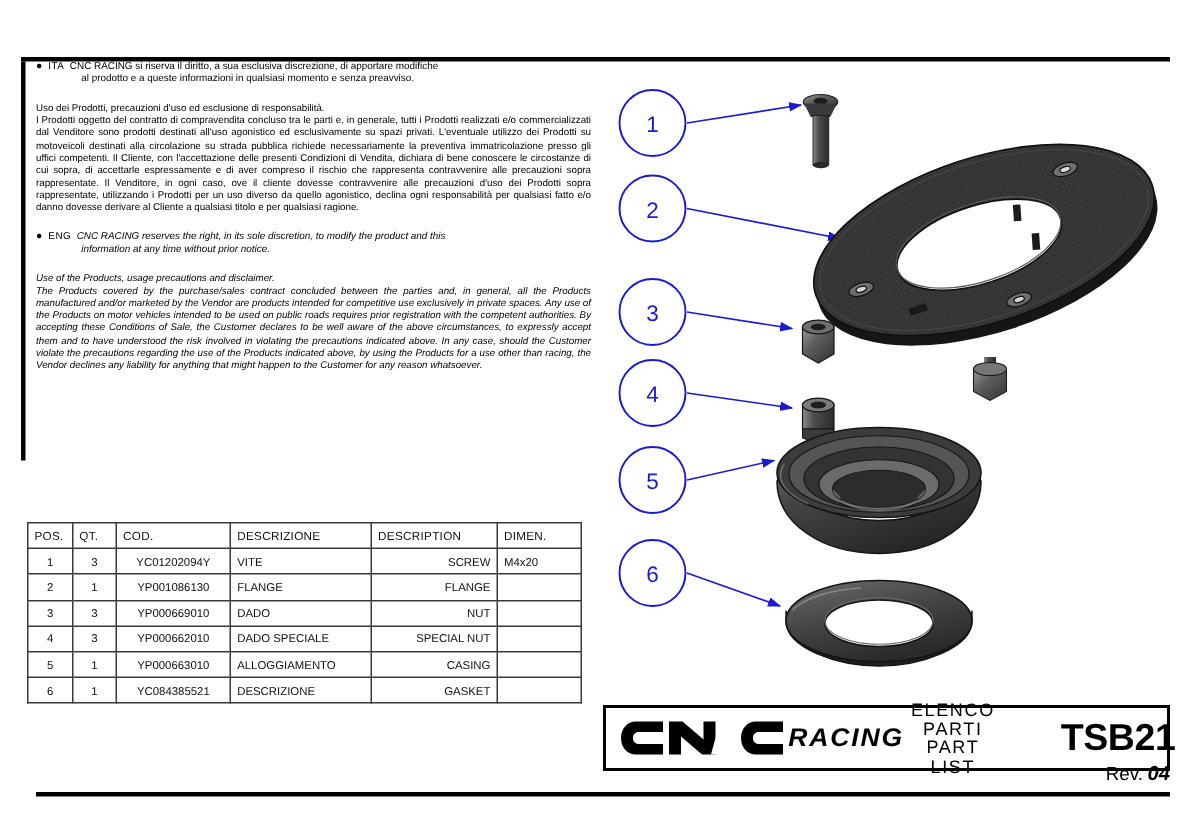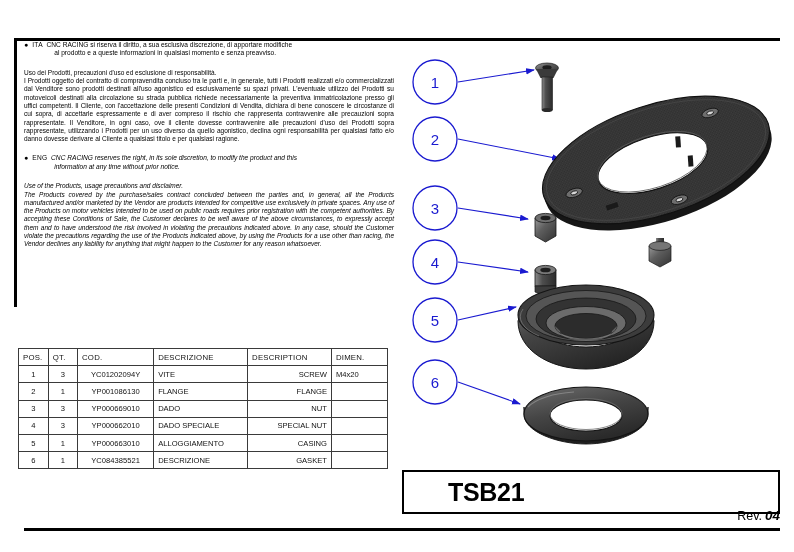--- a/index.html
+++ b/index.html
@@ -313,20 +313,33 @@
           <ellipse cx="0" cy="0" rx="62" ry="27" fill="url(#gGasket)" stroke="#141414" stroke-width="1.1"></ellipse>
           <ellipse cx="0" cy="1.5" rx="36" ry="15.5" fill="#ffffff" stroke="#141414" stroke-width="1.1"></ellipse>
           <ellipse cx="0" cy="0" rx="36" ry="15.5" fill="none" stroke="#6a6a6a" stroke-width="0.8"></ellipse>
           <path d="M-58,-7 A58,24 0 0 1 -12,-22" fill="none" stroke="#a5a5a5" stroke-width="1.1" opacity="0.55"></path>
         </g>
       </g>
     </svg>
   </div>
 
   <div class="titleblock">
+    <div class="logo-wrap">
+      <svg class="logo-cnc" width="108" height="24" viewBox="0 0 108 24">
+        <path d="M28,1 L10,1 C4,1 0,6 0,12 C0,18 4,23 10,23 L28,23 L28,16 L12,16 C9.5,16 8,14.3 8,12 C8,9.7 9.5,8 12,8 L28,8 Z" fill="#000"></path>
+        <path d="M32,23 L32,1 L41,1 L55,13 L55,1 L63,1 L63,23 L54,23 L40,11 L40,23 Z" fill="#000"></path>
+        <path d="M108,1 L90,1 C84,1 80,6 80,12 C80,18 84,23 90,23 L108,23 L108,16 L92,16 C89.5,16 88,14.3 88,12 C88,9.7 89.5,8 92,8 L108,8 Z" fill="#000"></path>
+        <path d="M66,1 L76,1 L70,23 L60,23 Z" fill="#fff"></path>
+      </svg>
+      <span class="logo-racing">RACING</span>
+    </div>
+    <div class="tb-mid">
+      <div class="l1">ELENCO PARTI</div>
+      <div class="l2">PART LIST</div>
+    </div>
     <div class="tb-code">TSB21</div>
   </div>
 
   <div class="rev">
     <span>Rev.</span><span class="rv-num">04</span>
   </div>
 
 </div>
 
 </body></html>

